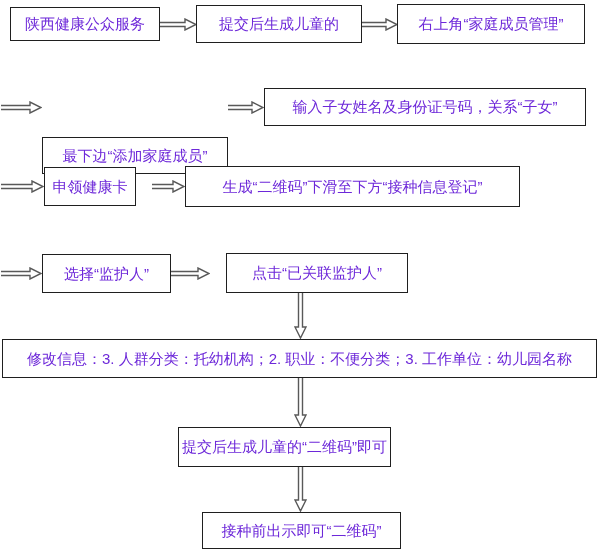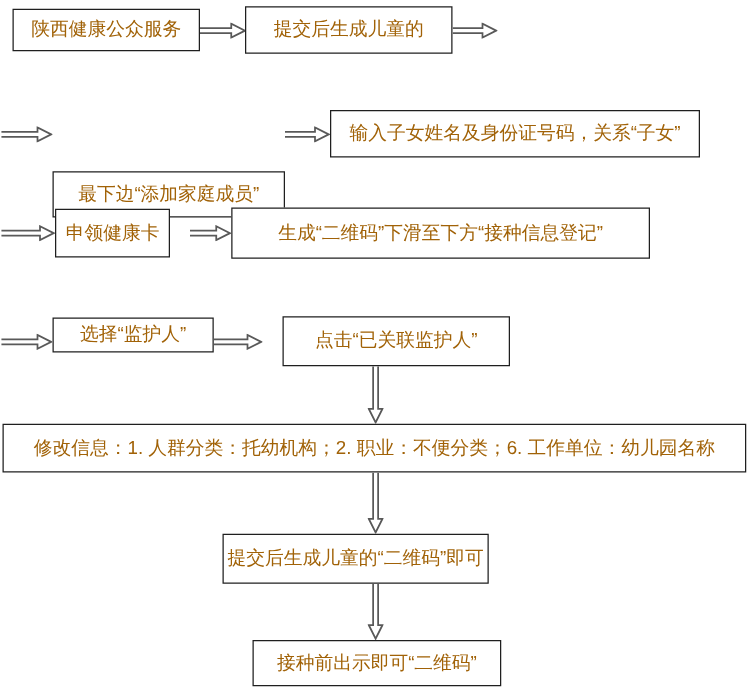--- a/index.html
+++ b/index.html
@@ -9,21 +9,21 @@
     height: 553px;
     background: #ffffff;
     font-family: "Liberation Sans", sans-serif;
     overflow: hidden;
   }
   .node {
     position: absolute;
     box-sizing: border-box;
     border: 1.5px solid #1f1f1f;
     background: #ffffff;
-    color: #a16207;
+    color: #6d28d9;
     font-size: 15px;
     line-height: 1.2;
     display: flex;
     align-items: center;
     justify-content: center;
     text-align: center;
     white-space: nowrap;
     padding: 0 2px;
   }
   .arrow { position: absolute; }
@@ -44,62 +44,63 @@
   <svg class="arrow" style="left:160px; top:18px;" width="37" height="13" viewBox="0 0 37 13">
     <path d="M0 4.5 L25 4.5 L25 1 L36 6.5 L25 12 L25 8.5 L0 8.5"></path>
   </svg>
 
   <div class="node" style="left:196px; top:5px; width:166px; height:38px;">提交后生成儿童的</div>
 
   <svg class="arrow" style="left:362px; top:18px;" width="36" height="13" viewBox="0 0 36 13">
     <path d="M0 4.5 L24 4.5 L24 1 L35 6.5 L24 12 L24 8.5 L0 8.5"></path>
   </svg>
 
+  <div class="node" style="left:397px; top:4px; width:188px; height:40px;">右上角“家庭成员管理”</div>
 
   <svg class="arrow" style="left:1px; top:101px;" width="41" height="13" viewBox="0 0 41 13">
     <path d="M0 4.5 L29 4.5 L29 1 L40 6.5 L29 12 L29 8.5 L0 8.5"></path>
   </svg>
 
   <div class="node" style="left:42px; top:89px; width:186px; height:37px;margin-top:48px;">最下边“添加家庭成员”</div>
 
   <svg class="arrow" style="left:228px; top:101px;" width="36" height="13" viewBox="0 0 36 13">
     <path d="M0 4.5 L24 4.5 L24 1 L35 6.5 L24 12 L24 8.5 L0 8.5"></path>
   </svg>
 
-  <div class="node" style="left:264px; top:88px; width:296px; height:38px;">输入子女姓名及身份证号码，关系“子女”</div>
+  <div class="node" style="left:264px; top:88px; width:322px; height:38px;">输入子女姓名及身份证号码，关系“子女”</div>
 
   <svg class="arrow" style="left:1px; top:180px;" width="43" height="13" viewBox="0 0 43 13">
     <path d="M0 4.5 L31 4.5 L31 1 L42 6.5 L31 12 L31 8.5 L0 8.5"></path>
   </svg>
 
   <div class="node" style="left:44px; top:167px; width:92px; height:39px;">申领健康卡</div>
 
   <svg class="arrow" style="left:152px; top:180px;" width="33" height="13" viewBox="0 0 33 13">
     <path d="M0 4.5 L21 4.5 L21 1 L32 6.5 L21 12 L21 8.5 L0 8.5"></path>
   </svg>
 
   <div class="node" style="left:185px; top:166px; width:335px; height:41px;">生成“二维码”下滑至下方“接种信息登记”</div>
 
   <svg class="arrow" style="left:1px; top:267px;" width="41" height="13" viewBox="0 0 41 13">
     <path d="M0 4.5 L29 4.5 L29 1 L40 6.5 L29 12 L29 8.5 L0 8.5"></path>
   </svg>
 
-  <div class="node" style="left:42px; top:254px; width:129px; height:28px;">选择“监护人”</div>
+  <div class="node" style="left:42px; top:254px; width:129px; height:39px;">选择“监护人”</div>
 
   <svg class="arrow" style="left:171px; top:267px;" width="39" height="13" viewBox="0 0 39 13">
     <path d="M0 4.5 L27 4.5 L27 1 L38 6.5 L27 12 L27 8.5 L0 8.5"></path>
   </svg>
 
   <div class="node" style="left:210px; top:253px; width:182px; height:40px;margin-left:16px;">点击“已关联监护人”</div>
 
   <svg class="arrow" style="left:294px; top:293px;" width="13" height="46" viewBox="0 0 13 46">
     <path d="M4.5 0 L4.5 34 L1 34 L6.5 45 L12 34 L8.5 34 L8.5 0"></path>
   </svg>
 
-  <div class="node" style="left:2px; top:339px; width:595px; height:39px;">修改信息：1. 人群分类：托幼机构；2. 职业：不便分类；6. 工作单位：幼儿园名称</div>
+  <div class="node" style="left:2px; top:339px; width:595px; height:39px;">修改信息：3. 人群分类：托幼机构；2. 职业：不便分类；3. 工作单位：幼儿园名称</div>
 
   <svg class="arrow" style="left:294px; top:378px;" width="13" height="49" viewBox="0 0 13 49">
     <path d="M4.5 0 L4.5 37 L1 37 L6.5 48 L12 37 L8.5 37 L8.5 0"></path>
   </svg>
 
   <div class="node" style="left:178px; top:427px; width:213px; height:40px;">提交后生成儿童的“二维码”即可</div>
 
   <svg class="arrow" style="left:294px; top:467px;" width="13" height="45" viewBox="0 0 13 45">
     <path d="M4.5 0 L4.5 33 L1 33 L6.5 44 L12 33 L8.5 33 L8.5 0"></path>
   </svg>

